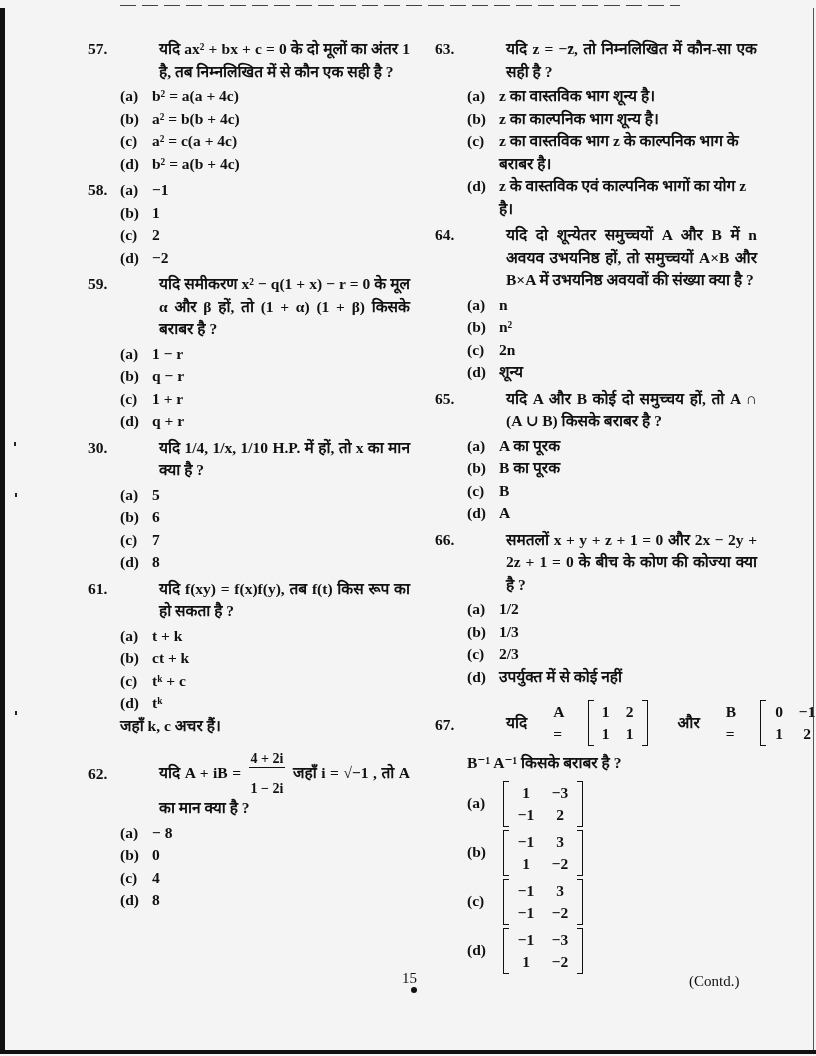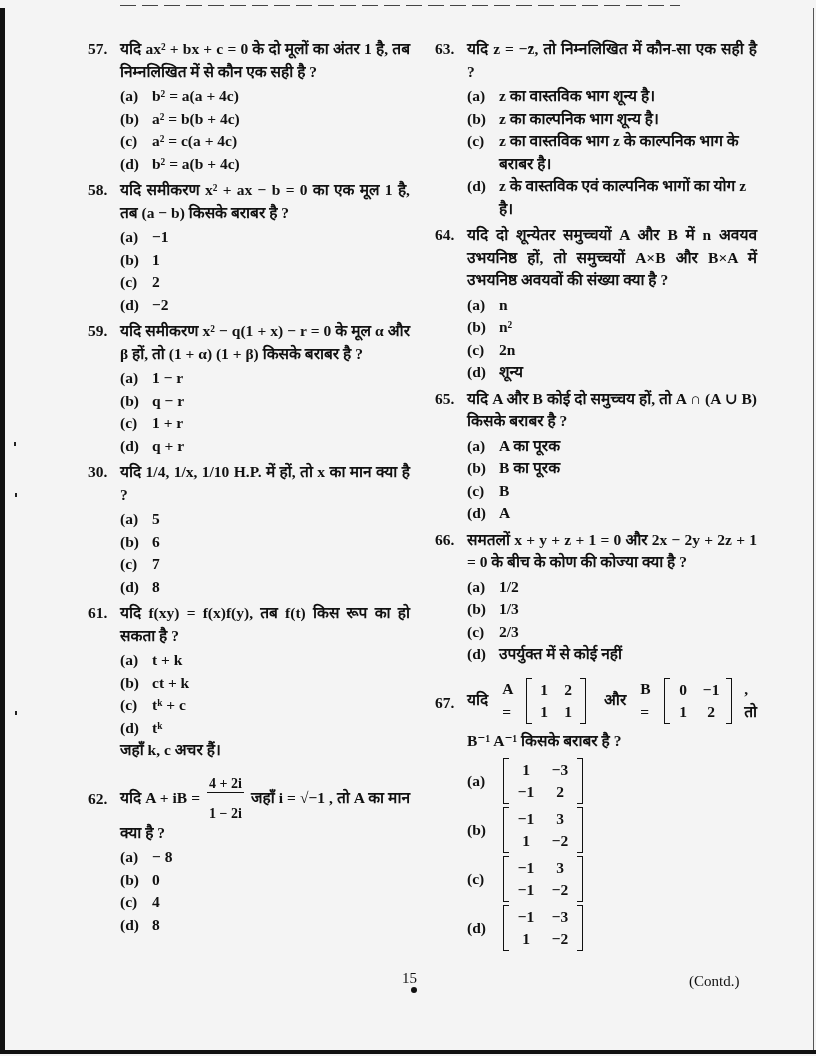--- a/index.html
+++ b/index.html
@@ -12,21 +12,21 @@
   .border-left { position:absolute; left:0; top:8px; width:5px; height:1045px; background:#111; }
   .border-right { position:absolute; right:2px; top:8px; width:1px; height:1045px; background:#555; }
   .border-bottom { position:absolute; left:0; bottom:2px; width:816px; height:4px; background:#111; }
   .top-dash { position:absolute; left:120px; top:5px; width:560px; height:1px;
     background:repeating-linear-gradient(90deg,#444 0 16px,transparent 16px 22px); }
   .col { position:absolute; top:38px; width:322px; font-size:15.5px; line-height:22.5px;font-weight:bold; }
   .col.left { left:88px; }
   .col.right { left:435px; }
   .q { position:relative; padding-left:32px; margin-bottom:4px; }
   .qnum { position:absolute; left:0; top:0; }
-  .qtext { text-align:justify; }
+  .qtext { text-align:justify;margin-left:39px; }
   .opts { margin-top:2px; padding-left:0; }
   .opt { display:flex; }
   .olabel { width:32px; flex:none; }
   .note { margin-top:0; }
   .frac { display:inline-flex; flex-direction:column; align-items:center; vertical-align:middle; font-size:14px; line-height:16px; margin:0 3px;gap:13px; }
   .frac .num { border-bottom:1px solid #111; padding:0 2px; }
   .matrix { display:inline-flex; align-items:stretch; vertical-align:middle; margin:0 4px; }
   .bracket { width:5px; border:1.5px solid #111; }
   .bracket.l { border-right:none; }
   .bracket.r { border-left:none; }
@@ -68,21 +68,20 @@
         </div>
       <div class="opt">
           <span class="olabel">(d)</span>
           <span>b² = a(b + 4c)</span>
         </div>
     </div>
   </div>
 
   <div class="q">
     <span class="qnum">58.</span>
-    <div class="qtext">यदि समीकरण x² + ax − b = 0 का एक मूल 1 है, तब (a − b) किसके बराबर है ?</div>
     <div class="opts">
       <div class="opt">
           <span class="olabel">(a)</span>
           <span>−1</span>
         </div>
       <div class="opt">
           <span class="olabel">(b)</span>
           <span>1</span>
         </div>
       <div class="opt">
@@ -286,21 +285,21 @@
         </div>
       <div class="opt">
           <span class="olabel">(d)</span>
           <span>उपर्युक्त में से कोई नहीं</span>
         </div>
     </div>
   </div>
 
   <div class="q" style="margin-top:12px">
     <span class="qnum" style="top:14px">67.</span>
-    <div class="qtext" style="display:flex;align-items:center;gap:8px;flex-wrap:nowrap">
+    <div class="qtext" style="display:flex;align-items:center;gap:20px;flex-wrap:nowrap">
       <span>यदि</span>
       <span style="margin-left:6px">A =</span>
       <span class="matrix">
         <span class="bracket l"></span>
         <span class="mgrid" style="grid-template-columns:24px 24px">
           <span>1</span>
             <span>2</span>
           <span>1</span>
             <span>1</span>
         </span>

